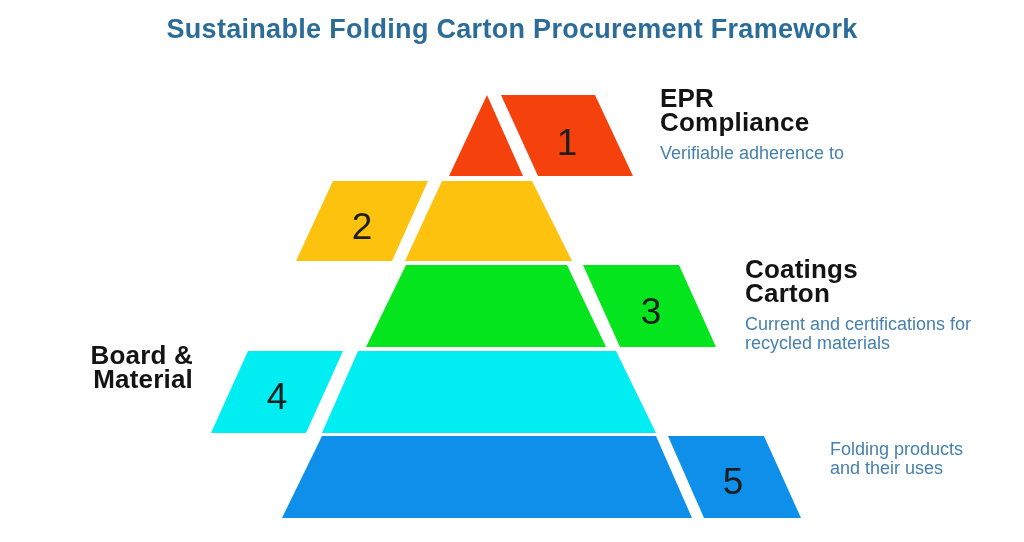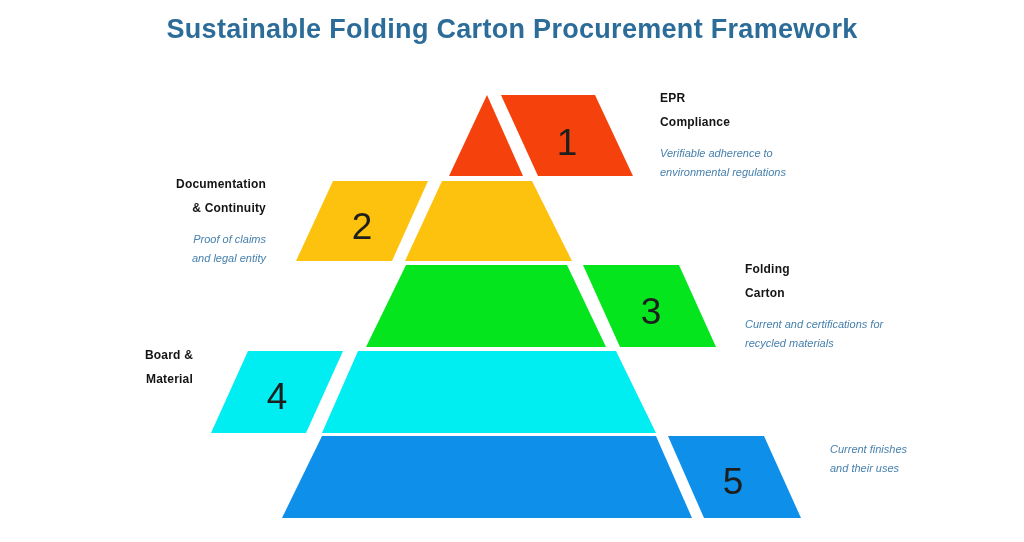--- a/index.html
+++ b/index.html
@@ -19,29 +19,28 @@
   .pyramid-svg{position:absolute;left:0;top:0;}
   .level-number{
     font-family:"Liberation Sans",sans-serif;
     font-size:37px;font-weight:400;
     fill:var(--number_color,#1e1e1e);
   }
   .label-block{position:absolute;}
   .label-block.align-left{text-align:left;}
   .label-block.align-right{text-align:right;}
   .label-heading{
-    font-size:12px;line-height:24px;font-weight:700;
+    font-size:26px;line-height:24px;font-weight:700;
     color:var(--heading_color,#141414);
     letter-spacing:.2px;
   }
   .label-desc{
     margin-top:10px;
-    font-size:11px;line-height:19px;
+    font-size:18px;line-height:19px;
     color:var(--desc_color,#4681ad);
-    font-style:italic;
   }
 </style>
 </head>
 <body>
 
 <div class="stage">
 
   <div class="page-title">Sustainable Folding Carton Procurement Framework</div>
 
   <svg class="pyramid-svg" width="1024" height="542" viewBox="0 0 1024 542">
@@ -67,53 +66,42 @@
     <text x="733" y="481" text-anchor="middle" dominant-baseline="central" class="level-number">5</text>
   </svg>
 
   <div class="label-block align-left" style="left:660px;top:86px;">
     <div class="label-heading">
       <span>EPR</span><br>
       <span>Compliance</span>
     </div>
     <div class="label-desc">
       <span>Verifiable adherence to</span><br>
-      <span>environmental regulations</span>
     </div>
   </div>
 
-  <div class="label-block align-right" style="right:758px;top:172px;">
-    <div class="label-heading">
-      <span>Documentation</span><br>
-      <span>&amp; Continuity</span>
-    </div>
-    <div class="label-desc">
-      <span>Proof of claims</span><br>
-      <span>and legal entity</span>
-    </div>
-  </div>
 
   <div class="label-block align-left" style="left:745px;top:257px;">
     <div class="label-heading">
-      <span>Folding</span><br>
+      <span>Coatings</span><br>
       <span>Carton</span>
     </div>
     <div class="label-desc">
       <span>Current and certifications for</span><br>
       <span>recycled materials</span>
     </div>
   </div>
 
   <div class="label-block align-right" style="right:831px;top:343px;margin-left:22px;">
     <div class="label-heading">
       <span>Board &amp;</span><br>
       <span>Material</span>
     </div>
   </div>
 
   <div class="label-block align-left" style="left:830px;top:430px;">
     <div class="label-desc">
-      <span>Current finishes</span><br>
+      <span>Folding products</span><br>
       <span>and their uses</span>
     </div>
   </div>
 
 </div>
 
 </body></html>

